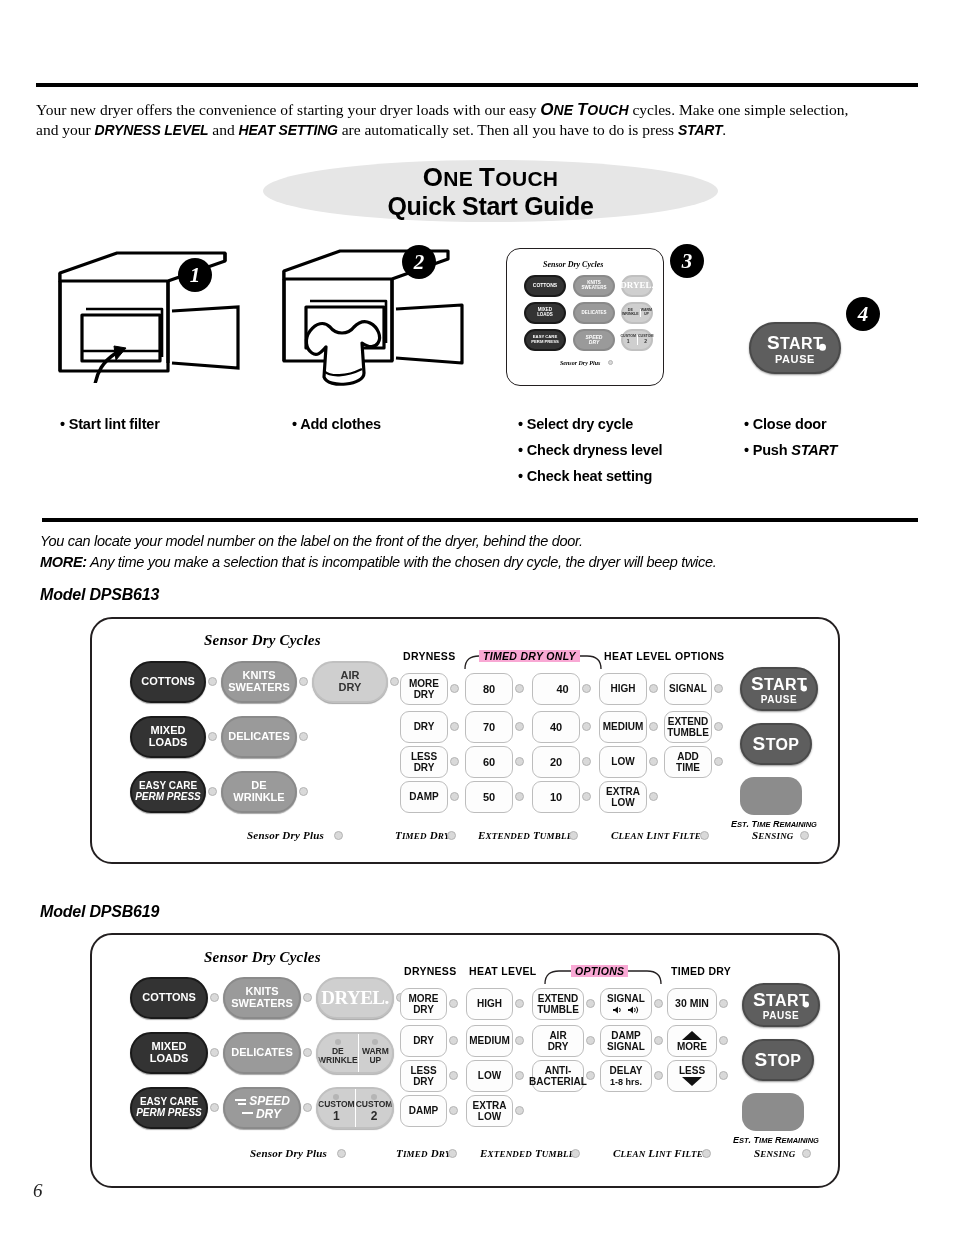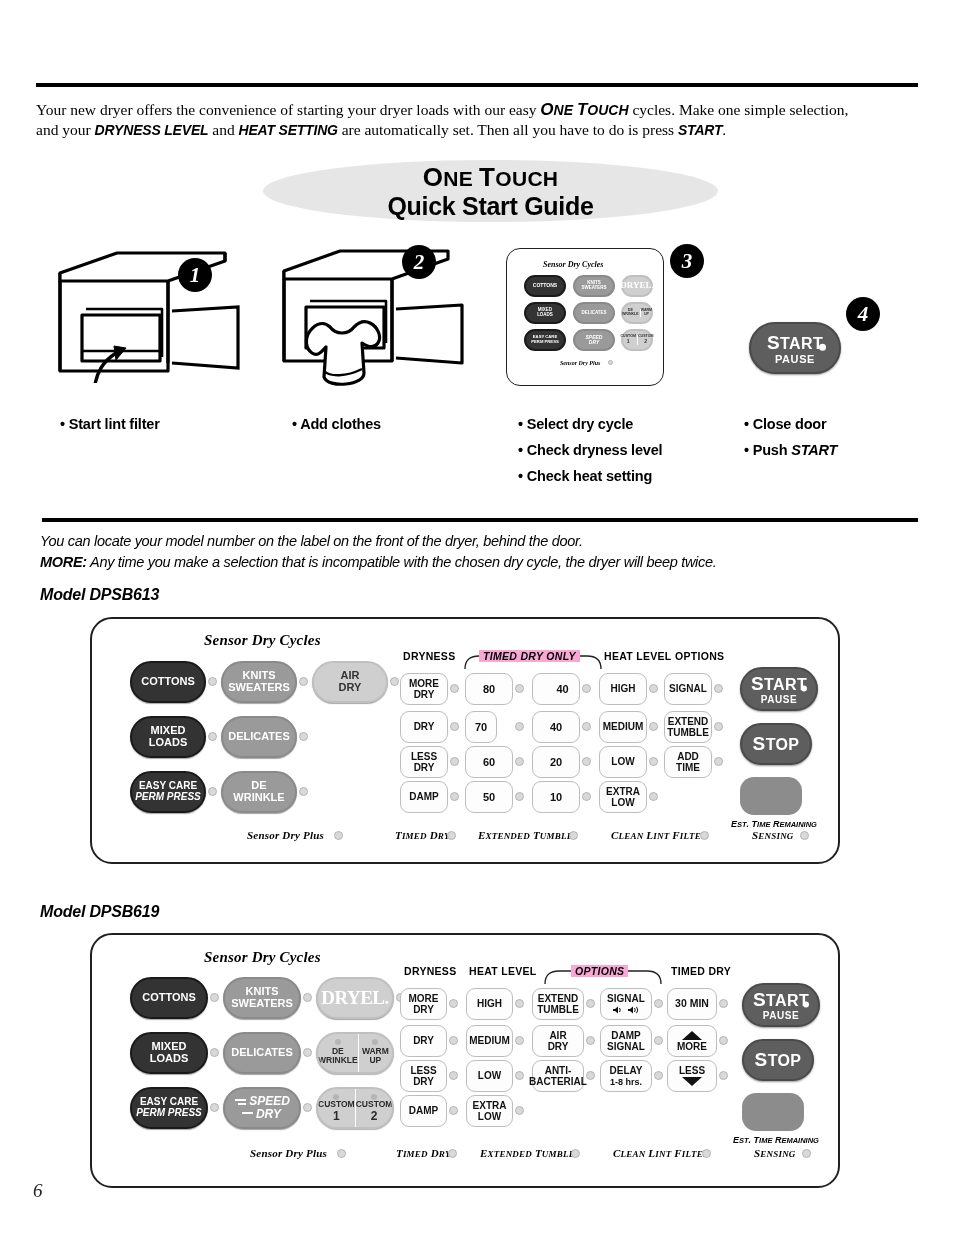--- a/index.html
+++ b/index.html
@@ -497,21 +497,21 @@
     <div class="led" style="left:358px; top:138px;"></div>
     <div class="btn" style="left:308px; top:162px; width:48px; height:32px;">
         <span>DAMP</span>
       </div>
     <div class="led" style="left:358px; top:173px;"></div>
 
     <div class="btn" style="left:373px; top:54px; width:48px; height:32px; font-size:11px;">
         <span>80</span>
       </div>
     <div class="led" style="left:423px; top:65px;"></div>
-    <div class="btn" style="left:373px; top:92px; width:32px; height:32px; font-size:11px;">
+    <div class="btn" style="left:373px; top:92px; width:48px; height:32px; font-size:11px;">
         <span>70</span>
       </div>
     <div class="led" style="left:423px; top:103px;"></div>
     <div class="btn" style="left:373px; top:127px; width:48px; height:32px; font-size:11px;">
         <span>60</span>
       </div>
     <div class="led" style="left:423px; top:138px;"></div>
     <div class="btn" style="left:373px; top:162px; width:48px; height:32px; font-size:11px;">
         <span>50</span>
       </div>

